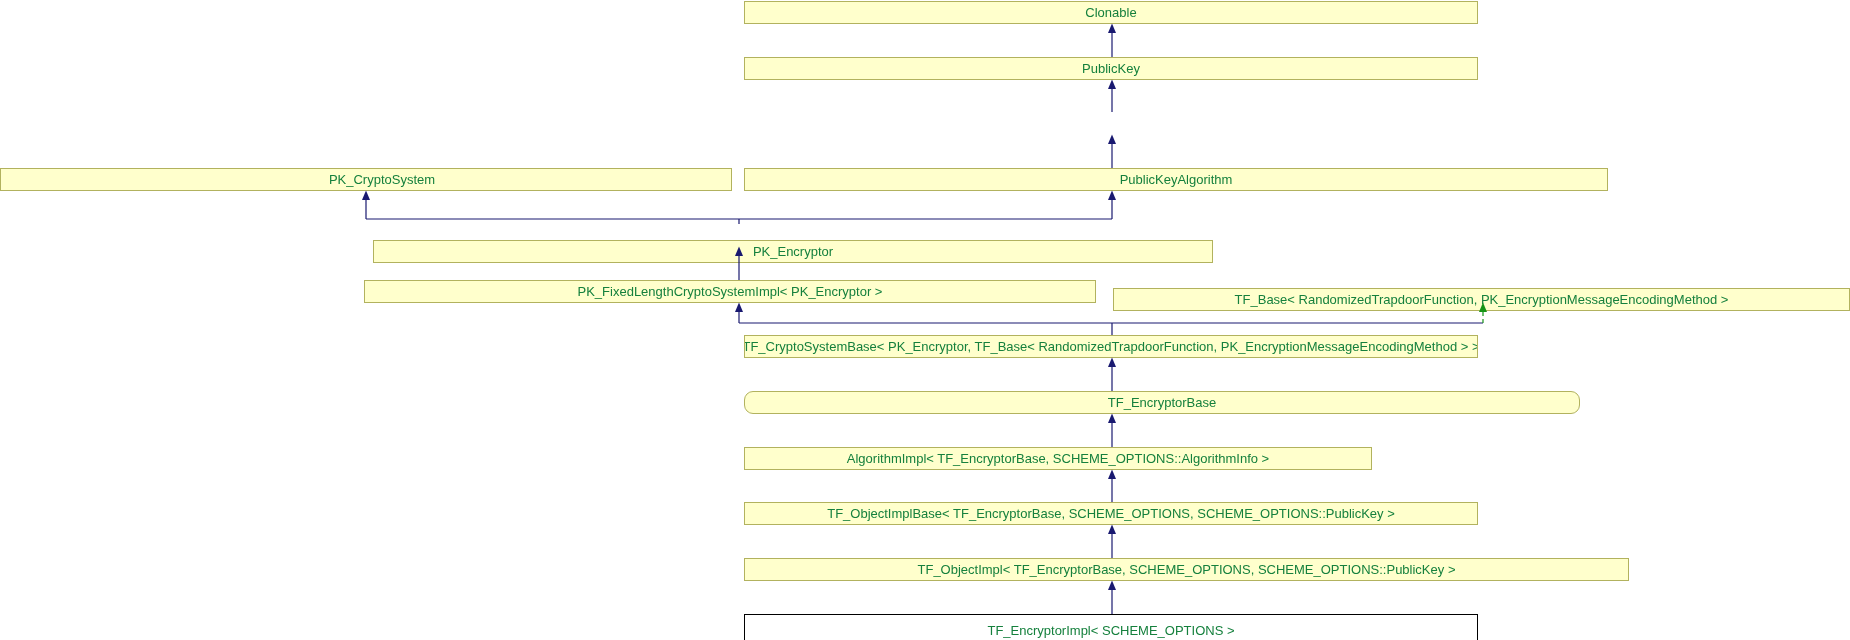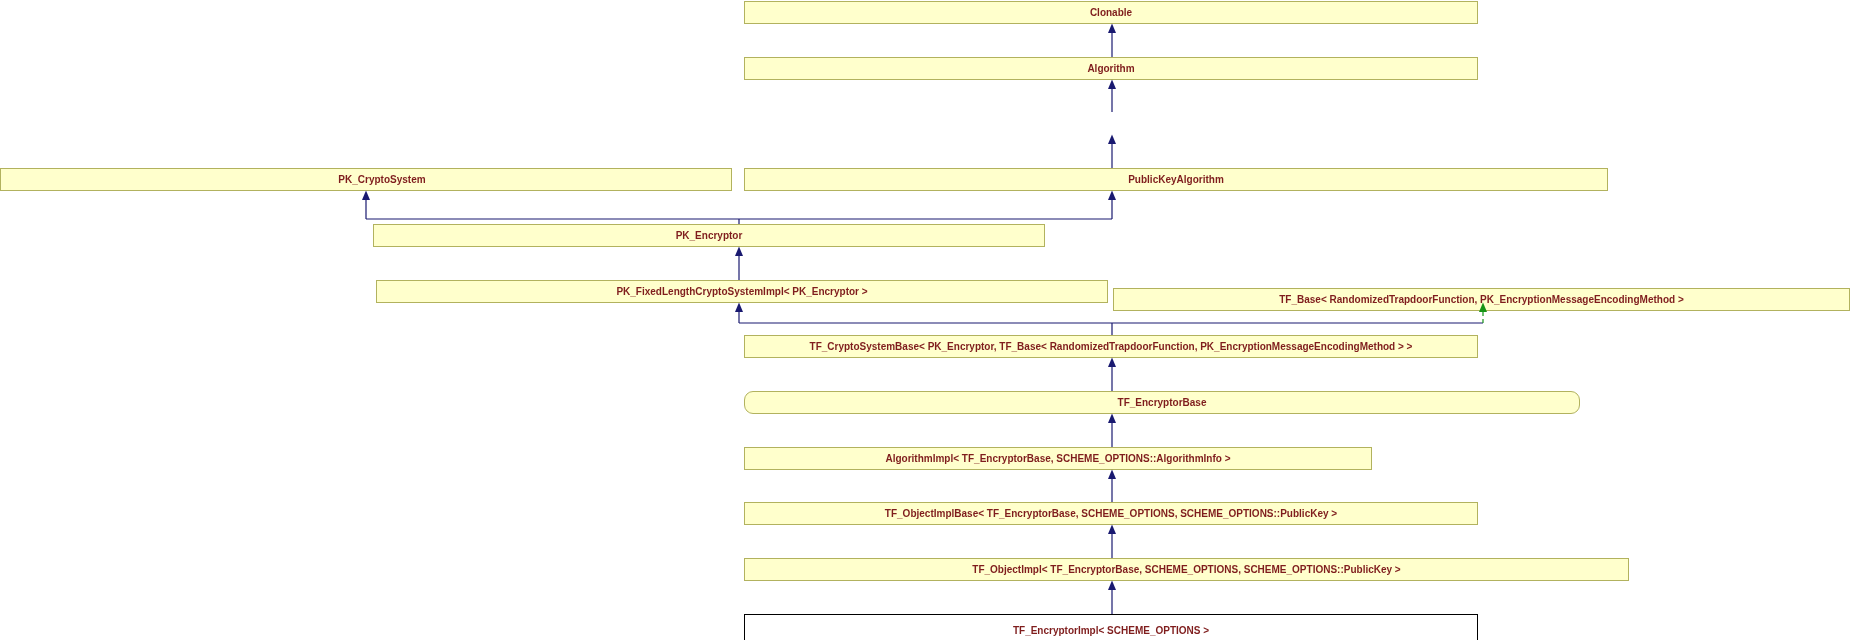--- a/index.html
+++ b/index.html
@@ -10,62 +10,61 @@
     background: #ffffff;
     font-family: "Liberation Sans", sans-serif;
     overflow: hidden;
   }
   .node {
     position: absolute;
     box-sizing: border-box;
     height: 23px;
     background: #FFFFCC;
     border: 1px solid #B2B25E;
-    color: #7f1d1d;
-    font-size: 10px;
+    color: #15803d;
+    font-size: 13px;
     display: flex;
     align-items: center;
     justify-content: center;
     white-space: nowrap;
     overflow: hidden;
     cursor: pointer;
-    font-weight: bold;
   }
   .node.highlight {
     background: #FFFFFF;
     border: 1px solid #000000;
   }
   
   #n-clonable            { left: 744px;  top: 1px;   width: 734px; }
   #n-algorithm           { left: 744px;  top: 57px;  width: 734px; }
   #n-asymmetricalgorithm { left: 744px;  top: 112px; width: 734px; }
   #n-pk-cryptosystem     { left: 0px;    top: 168px; width: 732px; padding-left: 32px; }
   #n-publickeyalgorithm  { left: 744px;  top: 168px; width: 864px; }
-  #n-pk-encryptor        { left: 373px;  top: 224px; width: 672px; }
-  #n-pk-fixedlength      { left: 376px;  top: 280px; width: 732px; }
+  #n-pk-encryptor        { left: 373px;  top: 240px; width: 840px; }
+  #n-pk-fixedlength      { left: 364px;  top: 280px; width: 732px; }
   #n-tf-base             { left: 1113px; top: 288px; width: 737px; }
   #n-tf-cryptosystembase { left: 744px;  top: 335px; width: 734px; }
   #n-tf-encryptorbase    { left: 744px;  top: 391px; width: 836px; border-radius: 9px; }
   #n-algorithmimpl       { left: 744px;  top: 447px; width: 628px; }
   #n-tf-objectimplbase   { left: 744px;  top: 502px; width: 734px; }
   #n-tf-objectimpl       { left: 744px;  top: 558px; width: 885px; }
   #n-tf-encryptorimpl    { left: 744px;  top: 614px; width: 734px; height: 33px; }
   .edges {
     position: absolute;
     left: 0; top: 0;
     pointer-events: none;
   }
 </style>
 </head>
 <body>
 
 <div class="canvas">
 
   <div class="node" id="n-clonable">Clonable</div>
-  <div class="node" id="n-algorithm">Algorithm</div>
+  <div class="node" id="n-algorithm">PublicKey</div>
   <div class="node" id="n-pk-cryptosystem">PK_CryptoSystem</div>
   <div class="node" id="n-publickeyalgorithm">PublicKeyAlgorithm</div>
   <div class="node" id="n-pk-encryptor">PK_Encryptor</div>
   <div class="node" id="n-pk-fixedlength">PK_FixedLengthCryptoSystemImpl&lt; PK_Encryptor &gt;</div>
   <div class="node" id="n-tf-base">TF_Base&lt; RandomizedTrapdoorFunction, PK_EncryptionMessageEncodingMethod &gt;</div>
   <div class="node" id="n-tf-cryptosystembase">TF_CryptoSystemBase&lt; PK_Encryptor, TF_Base&lt; RandomizedTrapdoorFunction, PK_EncryptionMessageEncodingMethod &gt; &gt;</div>
   <div class="node" id="n-tf-encryptorbase">TF_EncryptorBase</div>
   <div class="node" id="n-algorithmimpl">AlgorithmImpl&lt; TF_EncryptorBase, SCHEME_OPTIONS::AlgorithmInfo &gt;</div>
   <div class="node" id="n-tf-objectimplbase">TF_ObjectImplBase&lt; TF_EncryptorBase, SCHEME_OPTIONS, SCHEME_OPTIONS::PublicKey &gt;</div>
   <div class="node" id="n-tf-objectimpl">TF_ObjectImpl&lt; TF_EncryptorBase, SCHEME_OPTIONS, SCHEME_OPTIONS::PublicKey &gt;</div>

